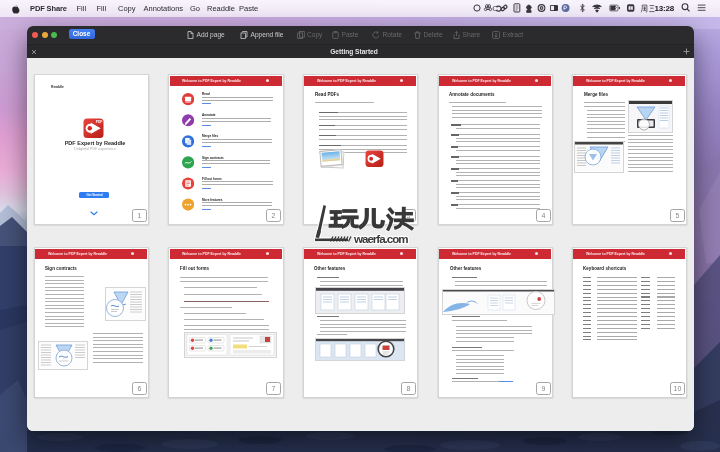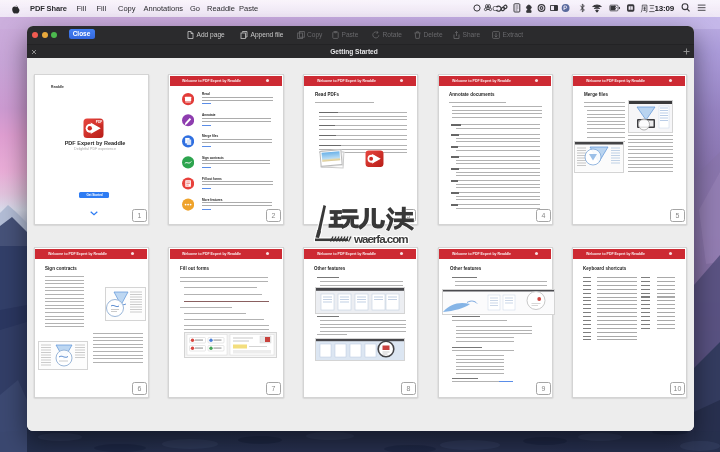--- a/index.html
+++ b/index.html
@@ -152,21 +152,21 @@
         <rect x="157" y="2.3" width="7.4" height="7.4" rx="1.6" fill="#38383c" stroke="none"></rect>
         <rect x="158.6" y="4.2" width="4.2" height="3.6" rx="0.4" fill="#f2ecf8" stroke="none"></rect>
         <path d="M160.7,4.2 v3.6" stroke="#38383c" stroke-width="0.5"></path>
       </g>
   <g stroke-width="0.75">
    <path d="M172.3,3.1 h4.6 v6 c0,0.8 -0.3,1.2 -1.1,1.2 M172.3,3.1 c0,4 -0.2,5.8 -1.2,7.2"></path>
    <path d="M173.4,5 h2.4 M173.4,6.7 h2.4 M174.6,5 v3.4 M173.3,8.4 h2.6"></path>
    <path d="M179.6,3.6 h4.6 M180.2,6.2 h3.4 M179.2,9.6 h5.4"></path>
   </g>
  </svg>
- <span class="mi" style="left:654.5px;font-size:8px;letter-spacing:-0.2px;font-weight:bold;color:#222226;">13:09</span>
+ <span class="mi" style="left:654.5px;font-size:8px;letter-spacing:-0.2px;font-weight:bold;color:#222226;">13:28</span>
  <svg class="abs" style="left:681px;top:2px" width="32" height="12" viewBox="0 0 32 12" fill="none" stroke="#38383c">
   <circle cx="4" cy="4.7" r="2.9" stroke-width="1.1"></circle>
       <path d="M6.2,6.9 L8.5,9.3" stroke-width="1.2"></path>
   <g stroke-width="0.9">
         <path d="M16.8,3.1 h7.7 M16.8,5.7 h7.7 M16.8,8.3 h7.7"></path>
         <path d="M15,3.1 h0.01 M15,5.7 h0.01 M15,8.3 h0.01" stroke-width="1.2"></path>
       </g>
  </svg>
 </div>
 <div id="window">

